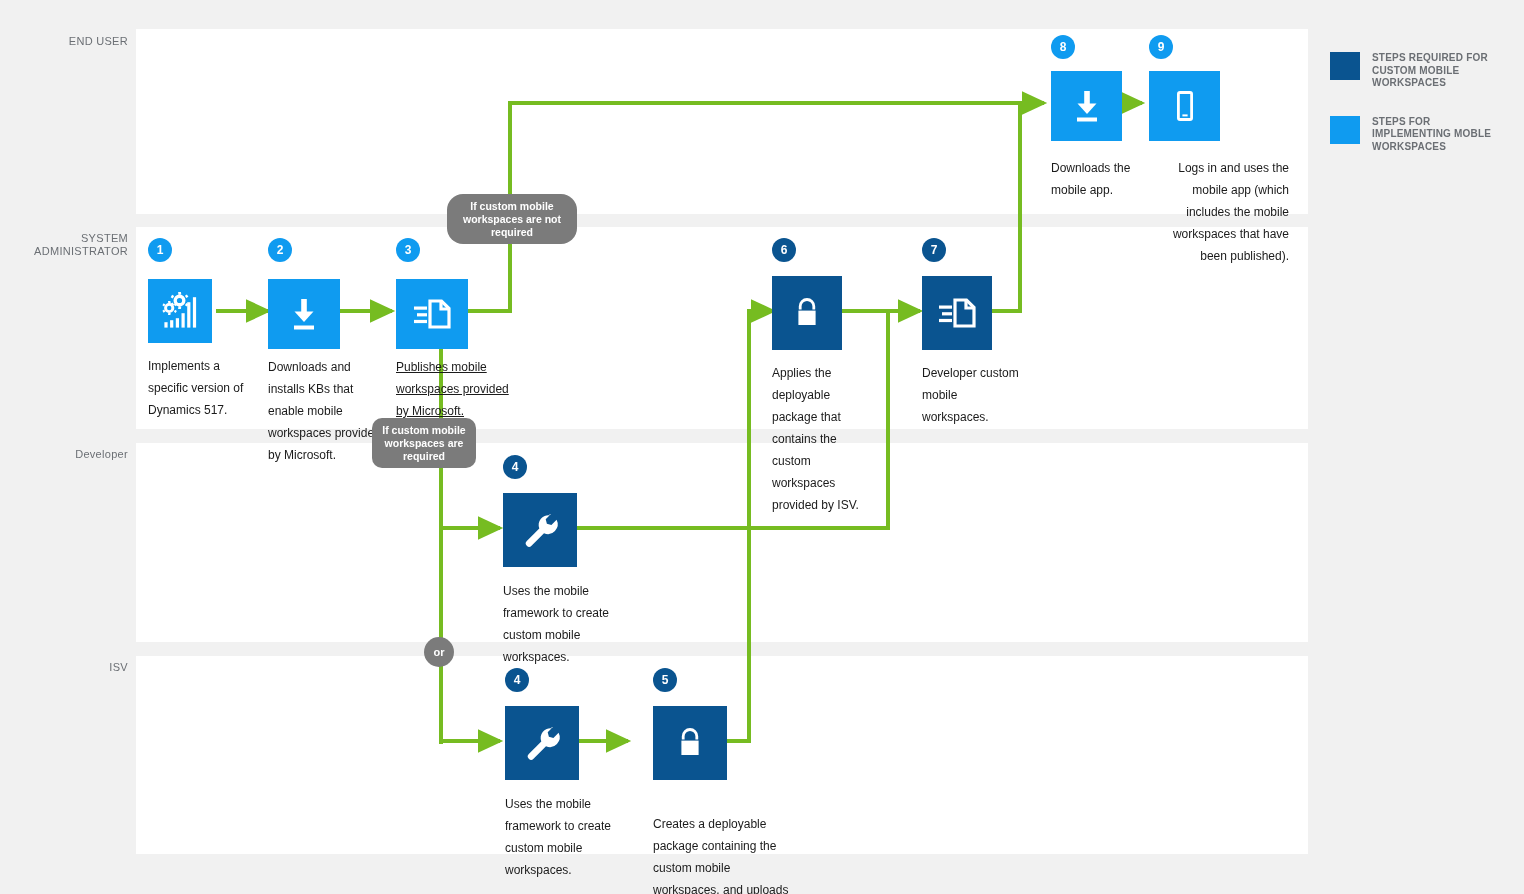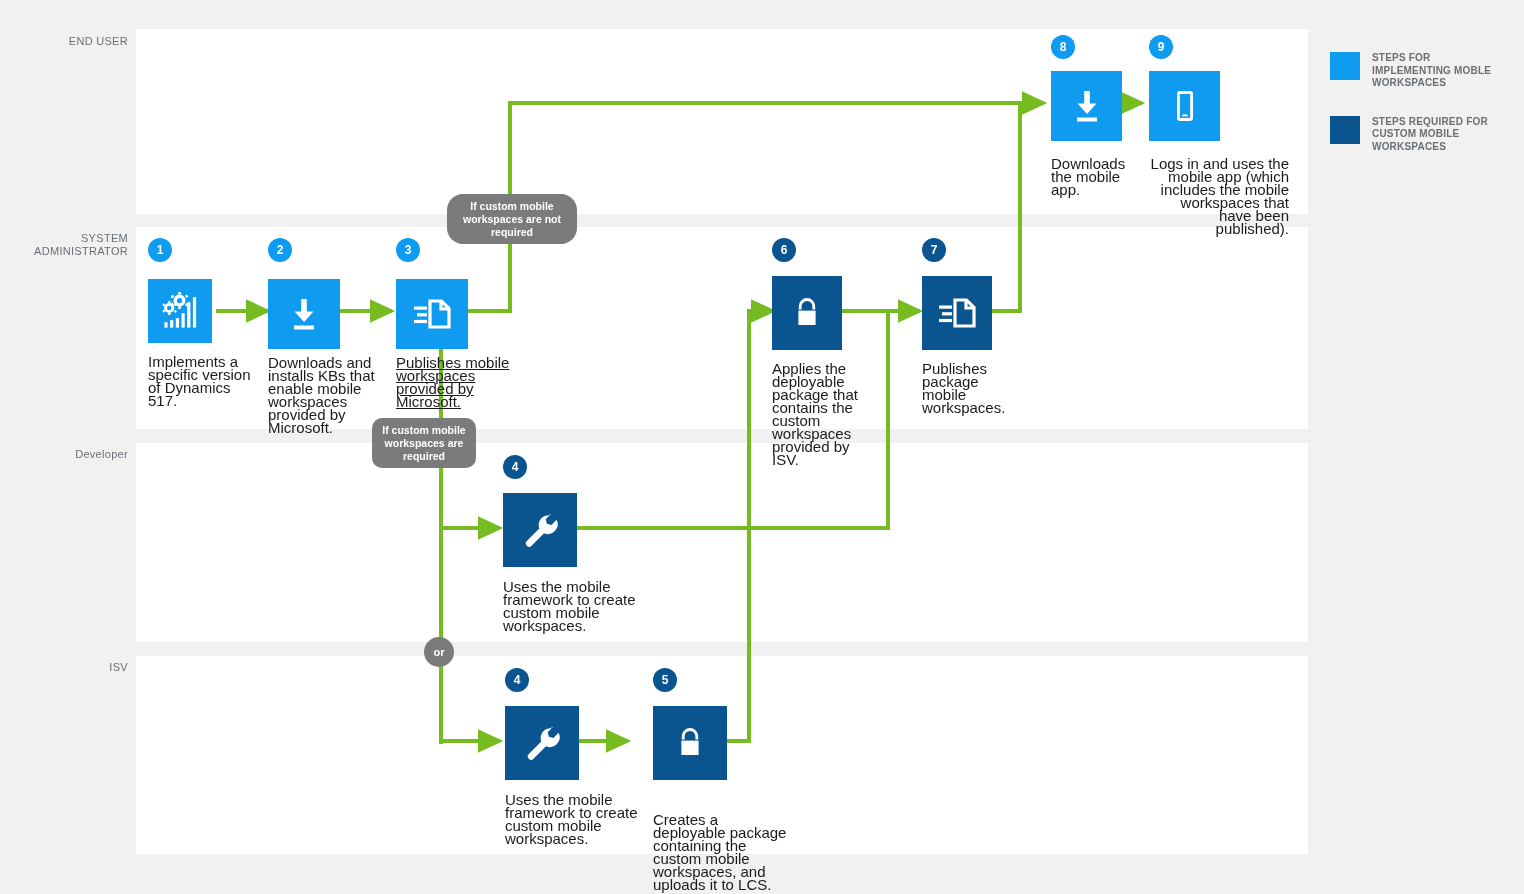--- a/index.html
+++ b/index.html
@@ -42,22 +42,22 @@
     width:24px;height:24px;border-radius:50%;
     display:flex;align-items:center;justify-content:center;
     color:#ffffff;font-size:12px;font-weight:bold;
     line-height:1;
   }
   .badge.light{background:#0f9bf0;}
   .badge.dark{background:#0a5490;}
   .caption{
     position:absolute;
     color:#1b1b1b;
-    font-size:15px;
-    line-height:13px;
+    font-size:12px;
+    line-height:22px;
   }
 
   
   .callout{
     position:absolute;
     background:#7b7b7b;
     border-radius:10px;
     color:#ffffff;
     font-size:10.5px;
     font-weight:bold;
@@ -250,21 +250,21 @@
       <svg width="42" height="42" viewBox="0 0 42 42" aria-hidden="true">
         <g fill="#ffffff">
           <path d="M19 8 h11.5 l7.5 7.5 V34 H19 Z" fill="none" stroke="#ffffff" stroke-width="3.2"></path>
           <path d="M30 8.5 v7.5 h7.5" fill="none" stroke="#ffffff" stroke-width="3.2"></path>
           <rect x="3" y="13.5" width="13" height="3.2"></rect>
           <rect x="6" y="20.2" width="10" height="3.2"></rect>
           <rect x="3" y="26.9" width="13" height="3.2"></rect>
         </g>
       </svg>
     </div>
-    <div class="caption" style="left:0px;top:124px;width:104px;">Publishes package mobile workspaces.</div>
+    <div class="caption" style="left:0px;top:124px;width:104px;">Developer custom mobile workspaces.</div>
   </div>
 
   <div class="step" style="left:1051px;top:35px;">
     <div class="badge light" style="left:0;top:0;">8</div>
     <div class="tile light" style="left:0px;top:36px;width:71px;height:70px;">
       <svg width="40" height="40" viewBox="0 0 40 40" aria-hidden="true">
         <g fill="#ffffff">
           <rect x="17.2" y="5" width="5.6" height="16"></rect>
           <path d="M20 28 L10.5 17.6 L29.5 17.6 Z"></path>
           <rect x="10" y="31.5" width="20" height="4"></rect>
@@ -288,22 +288,22 @@
   </div>
 
   <div class="callout" style="left:447px;top:194px;width:130px;height:50px;border-radius:16px;">If custom mobile workspaces are not required</div>
 
   <div class="callout" style="left:372px;top:418px;width:104px;height:50px;">If custom mobile workspaces are required</div>
 
   <div class="orbadge" style="left:424px;top:637px;">or</div>
 
   <div id="legend">
     <div class="legend-row">
+      <div class="legend-sw dark"></div>
+      <div class="legend-tx">Steps required for custom mobile workspaces</div>
+    </div>
+    <div class="legend-row">
       <div class="legend-sw light"></div>
       <div class="legend-tx">Steps for implementing moble workspaces</div>
     </div>
-    <div class="legend-row">
-      <div class="legend-sw dark"></div>
-      <div class="legend-tx">Steps required for custom mobile workspaces</div>
-    </div>
   </div>
 
 </div>
 
 </body></html>

